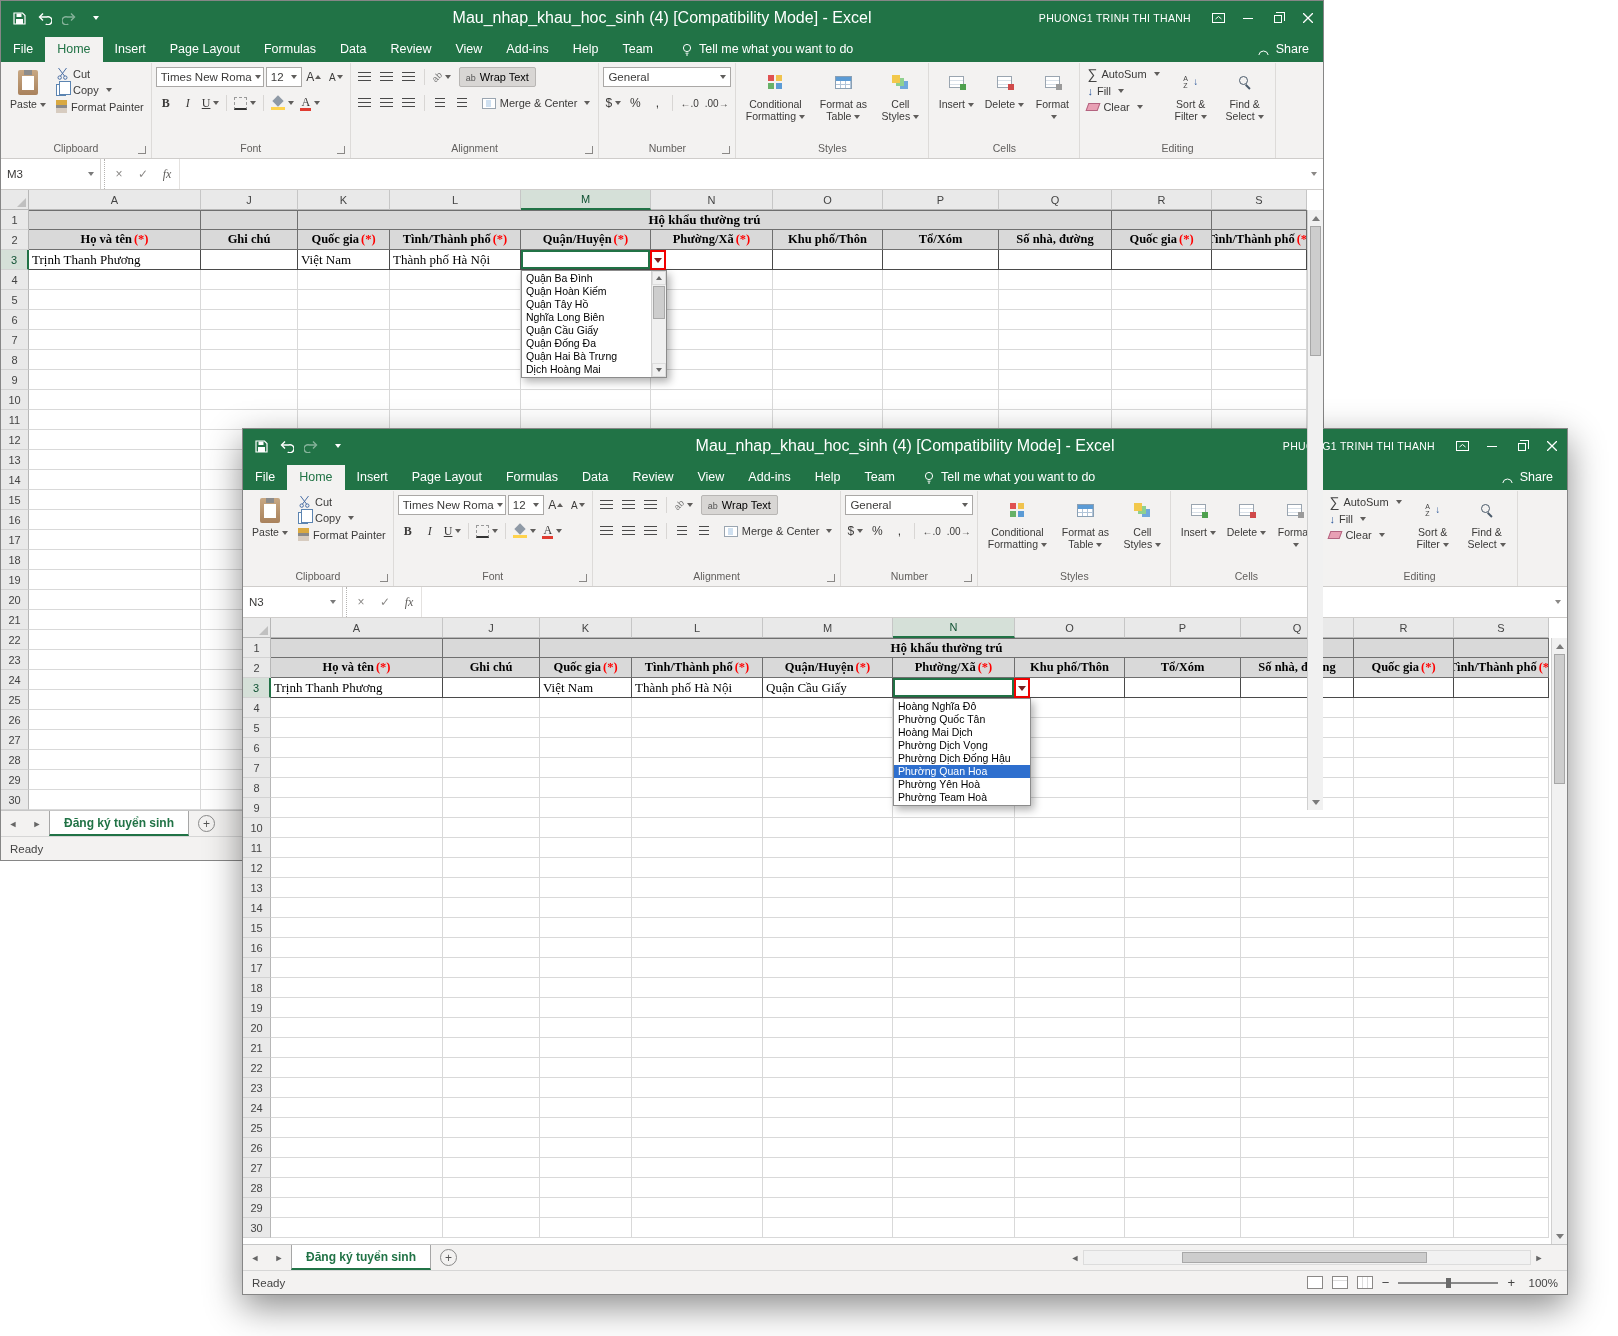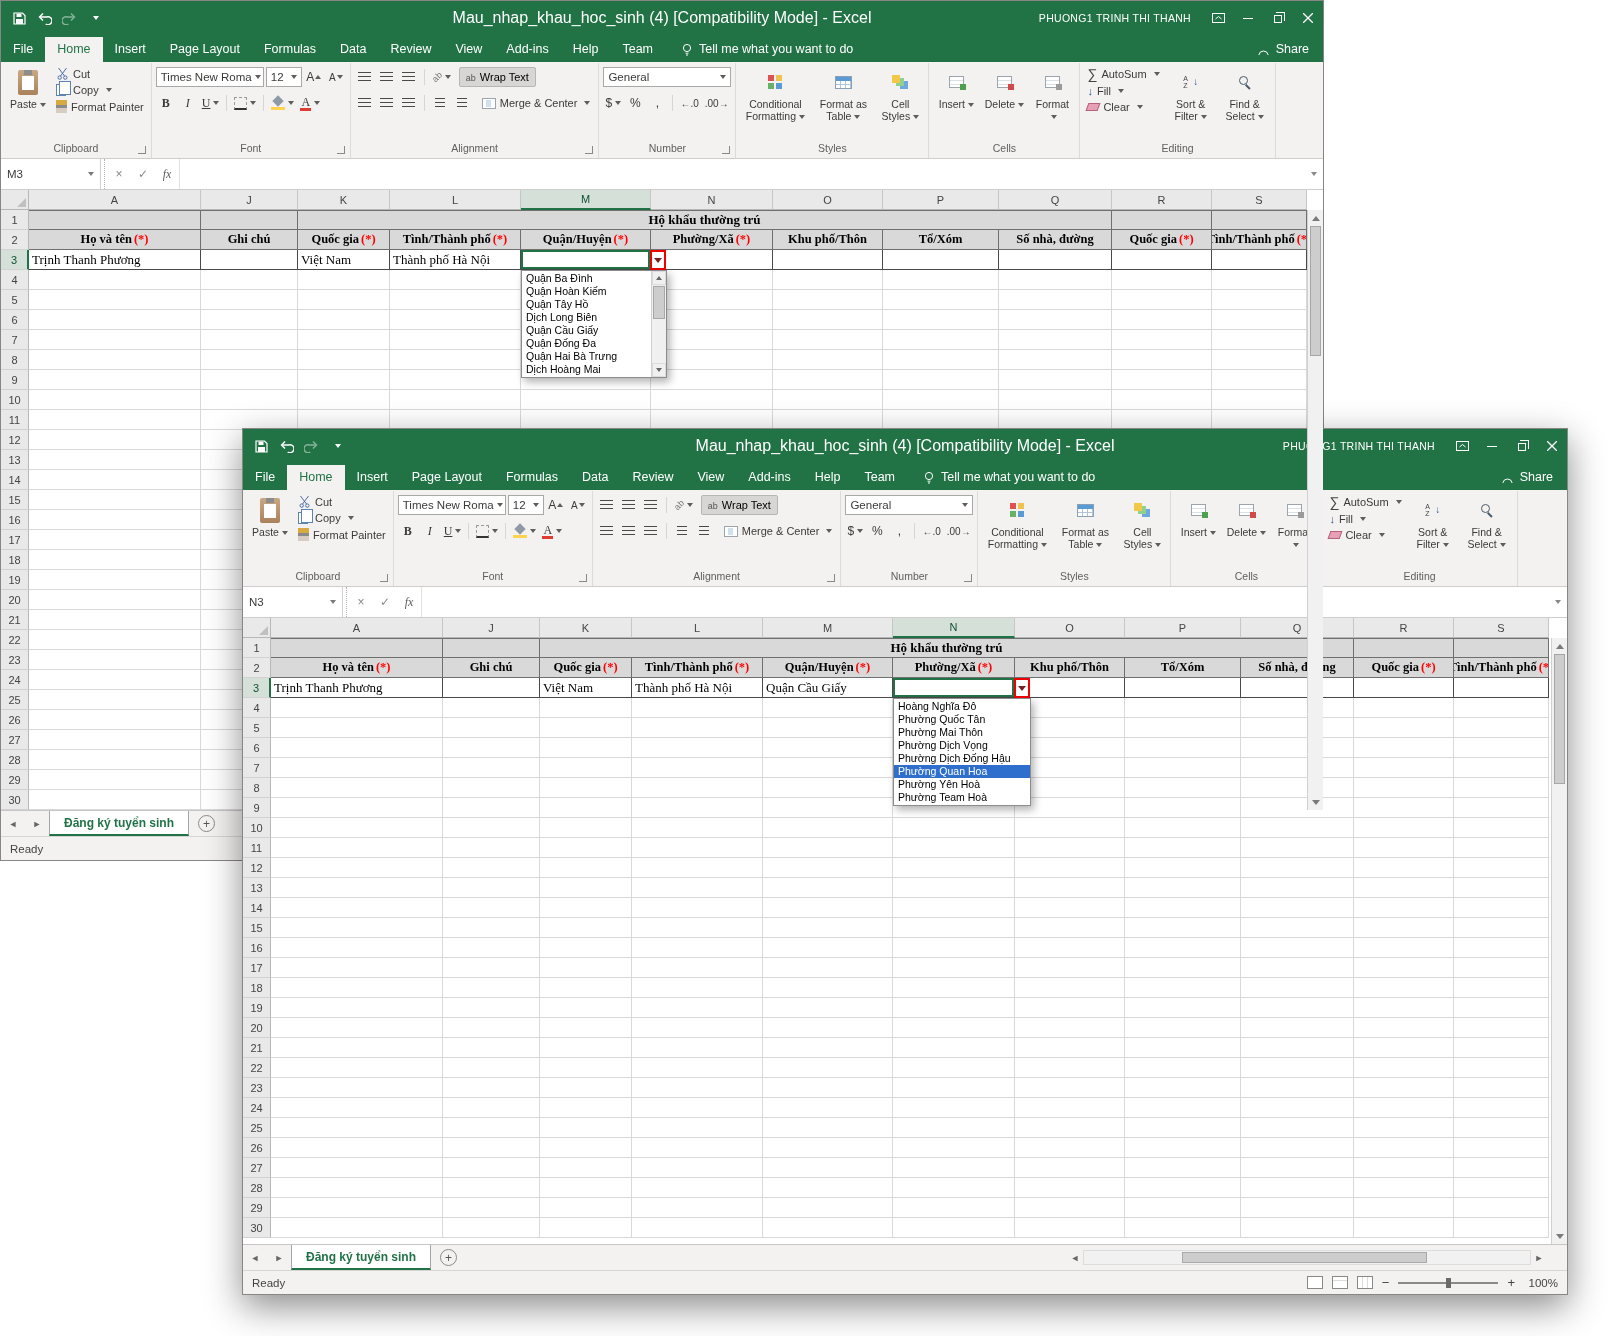--- a/index.html
+++ b/index.html
@@ -978,21 +978,21 @@
           <div class="vs-thumb"></div>
           <div class="vs-sp"></div>
           <div class="vs-ar dn"></div>
         </div>
         <div class="dd-btn" style="left: 649px; top: 60px;"></div>
         <div class="dd-pop" style="left: 520px; top: 80px; width: 146px;">
           <div class="dd-list">
             <div class="dd-item">Quận Ba Đình</div>
             <div class="dd-item">Quận Hoàn Kiếm</div>
             <div class="dd-item">Quận Tây Hồ</div>
-            <div class="dd-item">Dịch Long Biên</div>
+            <div class="dd-item">Nghĩa Long Biên</div>
             <div class="dd-item">Quận Cầu Giấy</div>
             <div class="dd-item">Quận Đống Đa</div>
             <div class="dd-item">Quận Hai Bà Trưng</div>
             <div class="dd-item">Dịch Hoàng Mai</div>
           </div>
           <div class="dd-sb">
             <div class="ds-ar up"></div>
             <div class="ds-track">
               <div class="ds-thumb"></div>
             </div>
@@ -1828,21 +1828,21 @@
           <div class="vs-ar up"></div>
           <div class="vs-thumb"></div>
           <div class="vs-sp"></div>
           <div class="vs-ar dn"></div>
         </div>
         <div class="dd-btn" style="left: 771px; top: 60px;"></div>
         <div class="dd-pop" style="left: 650px; top: 80px; width: 138px;">
           <div class="dd-list">
             <div class="dd-item">Hoàng Nghĩa Đô</div>
             <div class="dd-item">Phường Quốc Tân</div>
-            <div class="dd-item">Phường Mai Thôn</div>
+            <div class="dd-item">Hoàng Mai Dịch</div>
             <div class="dd-item">Phường Dịch Vọng</div>
             <div class="dd-item">Phường Dịch Đống Hậu</div>
             <div class="dd-item sel">Phường Quan Hoa</div>
             <div class="dd-item">Phường Yên Hoà</div>
             <div class="dd-item">Phường Team Hoà</div>
           </div>
         </div>
       </div>
 
   <div class="sheet-tabs">

